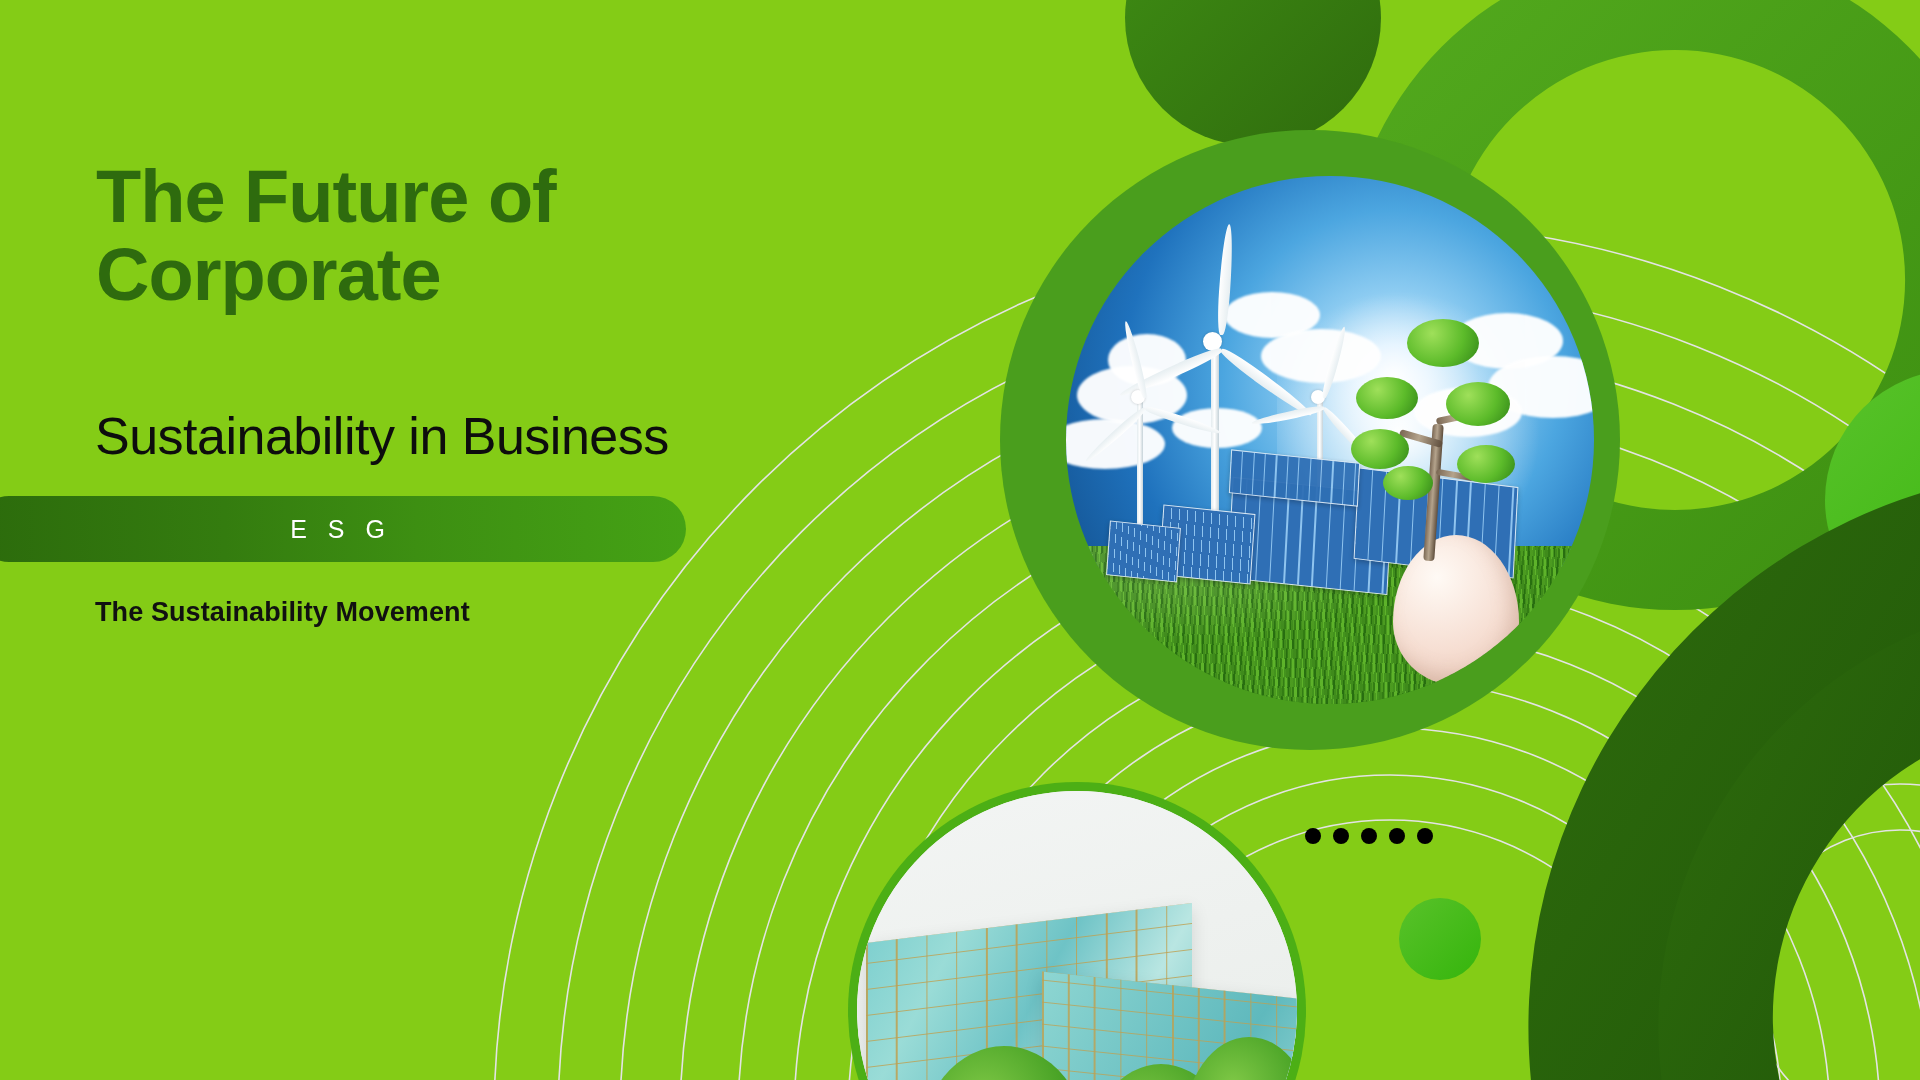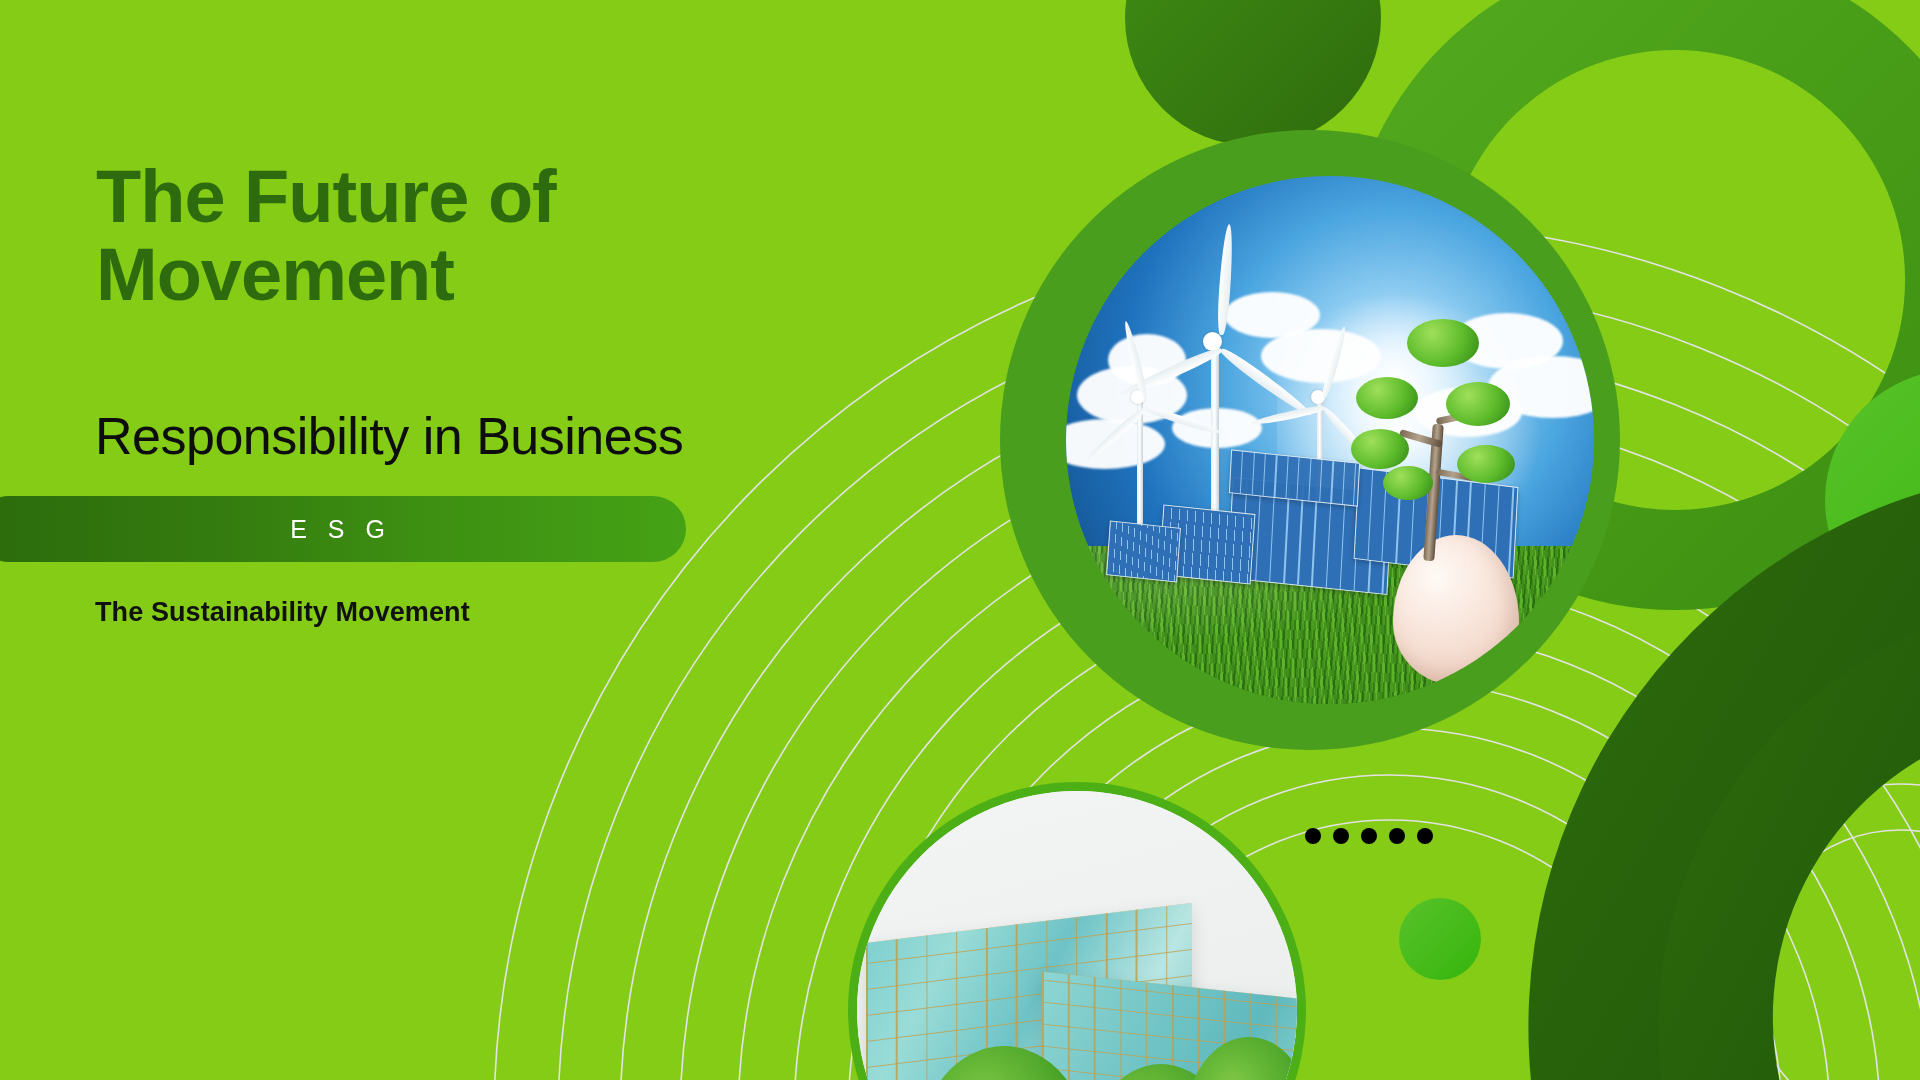--- a/index.html
+++ b/index.html
@@ -251,24 +251,24 @@
   <div class="dotrow">
     <i></i>
     <i></i>
     <i></i>
     <i></i>
     <i></i>
   </div>
 
   <div class="headline">
     <div>The Future of</div>
-    <div>Movement</div>
-  </div>
-
-  <div class="subhead">Responsibility in Business</div>
+    <div>Corporate</div>
+  </div>
+
+  <div class="subhead">Sustainability in Business</div>
 
   <div id="esg-banner">
     <span class="esg-text">E S G</span>
   </div>
 
   <div class="tagline">The Sustainability Movement</div>
 
 </div>
 
 </body></html>

